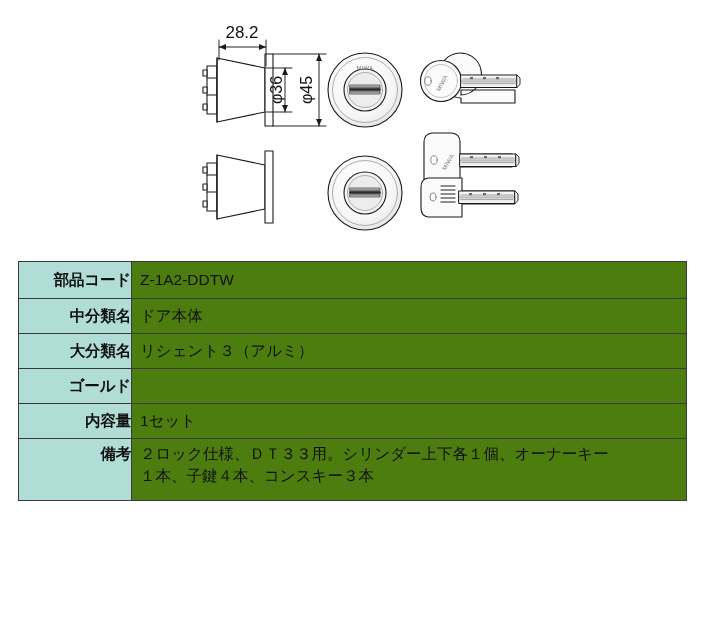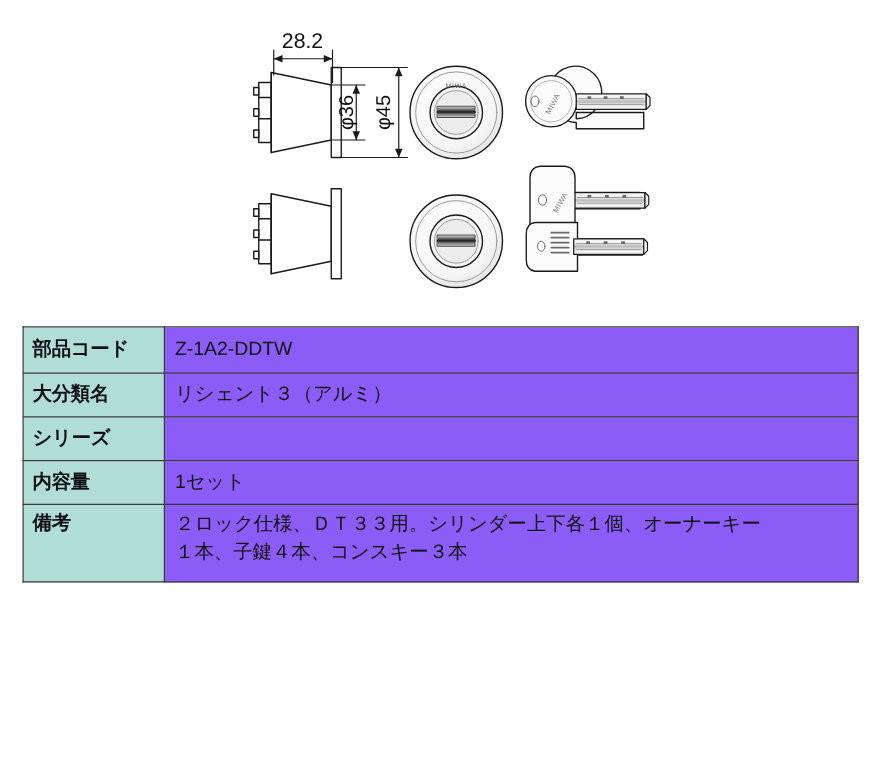--- a/index.html
+++ b/index.html
@@ -55,27 +55,27 @@
     padding: 0;
     vertical-align: middle;
     font-weight: normal;
     line-height: 1.28;
   }
   table.spec th {
     background: #b0ded6;
     color: #111111;
     font-weight: bold;
     font-size: 15.5px;
-    text-align: left;
+    text-align: right;
     padding: 4px 0 4px 7px;
     letter-spacing: -0.2px;
     white-space: nowrap;
   }
   table.spec td {
-    background: #8b5cf6;
+    background: #4d7c0f;
     color: #111111;
     font-size: 15.5px;
     padding: 4px 0 4px 8px;
     letter-spacing: 0px;
   }
   table.spec tr.row-tall th,
   table.spec tr.row-tall td {
     height: 28px;
   }
   table.spec tr.row-std th,
@@ -270,29 +270,33 @@
     <tbody>
 
       <tr class="row-tall">
         <th>部品コード</th>
         <td>Z-1A2-DDTW</td>
       </tr>
 
 
 
 
+      <tr class="row-std">
+        <th>中分類名</th>
+        <td>ドア本体</td>
+      </tr>
 
       <tr class="row-std">
         <th>大分類名</th>
         <td>リシェント３（アルミ）</td>
       </tr>
 
 
       <tr class="row-std">
-        <th>シリーズ</th>
+        <th>ゴールド</th>
         <td class="empty-val"></td>
       </tr>
 
       <tr class="row-std">
         <th>内容量</th>
         <td>1セット</td>
       </tr>
 
       <tr class="row-remarks">
         <th>備考</th>

